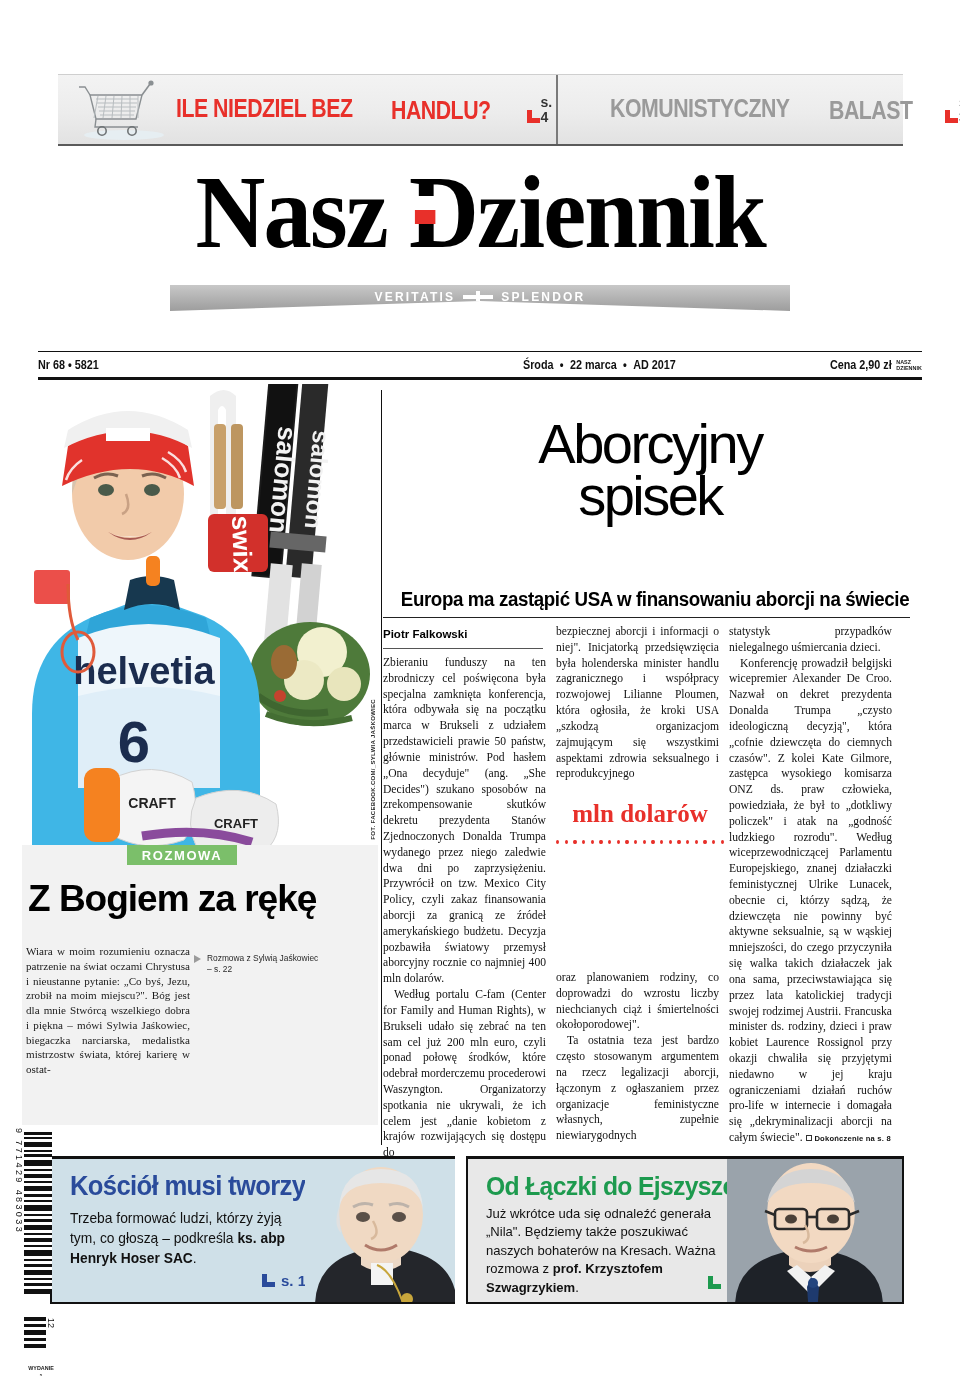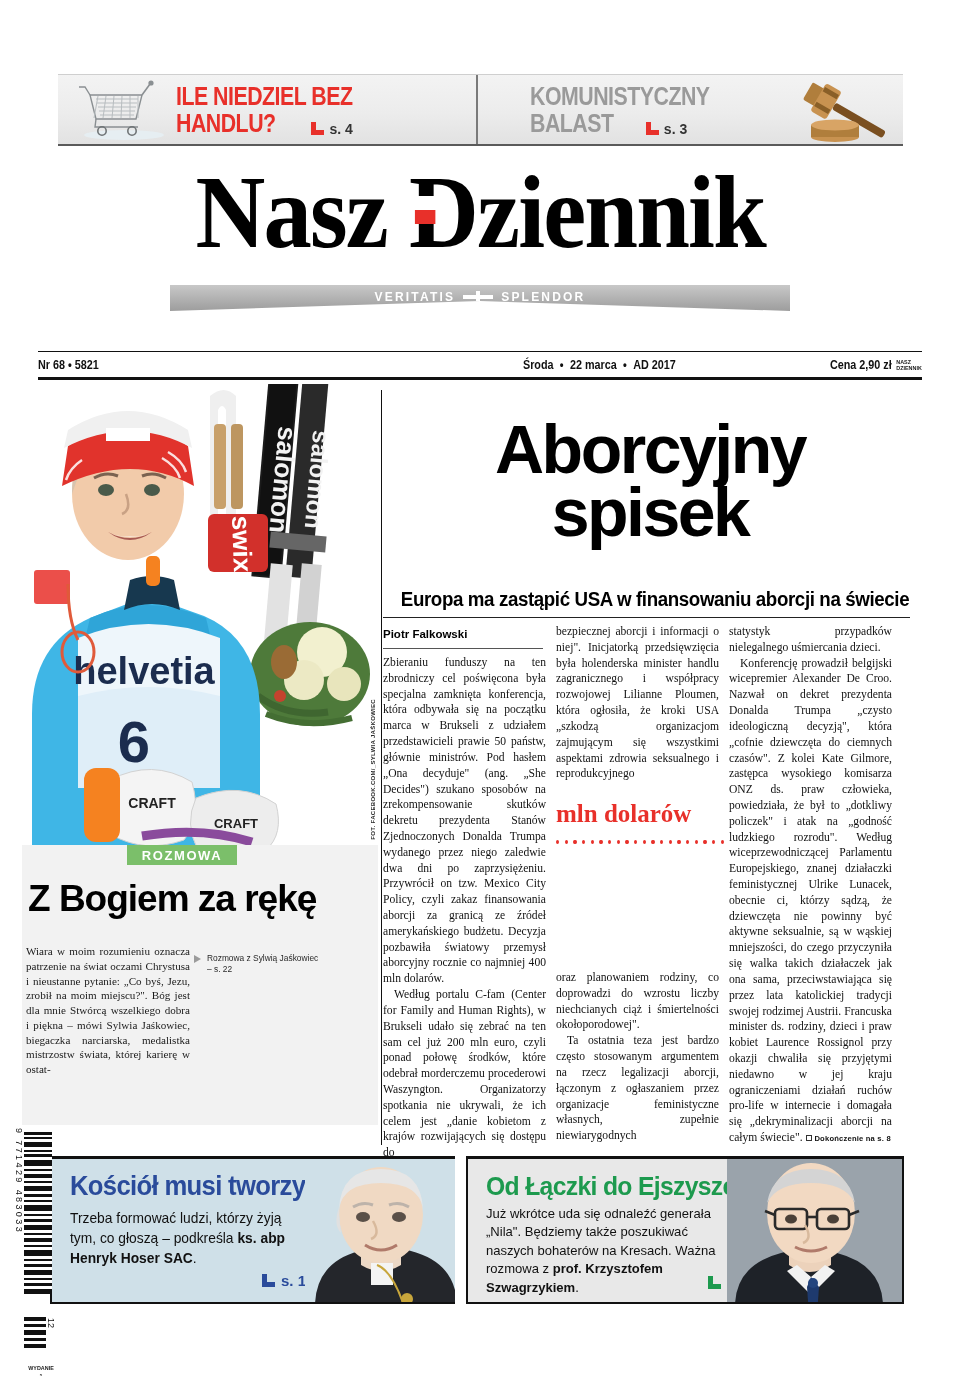--- a/index.html
+++ b/index.html
@@ -18,21 +18,21 @@
   
   .topbanner{
     position:absolute; left:58px; top:74px; width:845px; height:72px;
     background:linear-gradient(to bottom,#f3f3f3 0%, #ececec 55%, #e2e2e2 100%);
     border-top:1px solid #cfcfcf;
     border-bottom:2px solid #5a5a5a;
     display:flex; align-items:stretch;
   }
   .tb-half{ position:relative; flex:1; display:flex; align-items:center; }
   .tb-half + .tb-half{ border-left:2px solid #7a7a7a; }
-  .tb-text{ display:flex; flex-direction:column; justify-content:center; line-height:1.02; }
+  .tb-text{ display:flex; flex-direction:row; justify-content:center; line-height:1.02; }
   .tb-line{
     font-family:"Liberation Sans", sans-serif;
     font-weight:bold; font-size:26px; letter-spacing:-0.6px;
     transform:scaleX(0.82); transform-origin:left center;
     white-space:nowrap;
   }
   .tb-red .tb-line{ color:#e8302a; }
   .tb-gray .tb-line{ color:#9a9a9a; }
   .tb-pageref{
     display:inline-flex; align-items:flex-end; gap:5px;
@@ -153,21 +153,21 @@
   
   .vrule{
     position:absolute; left:381px; top:390px; width:1px; height:755px; background:#111;
   }
   .kicker{
     position:absolute; left:390px; top:400px; width:520px; text-align:center;
     color:#e8302a; font-weight:bold; font-size:13px; letter-spacing:0.2px;
   }
   .headline{
     position:absolute; left:390px; top:418px; width:520px; text-align:center;
-    font-size:68px; font-weight:bold; line-height:0.92; letter-spacing:-2.5px; color:#000;
+    font-size:56px; font-weight:normal; line-height:0.92; letter-spacing:-2.5px; color:#000;
   }
   .subhead{
     position:absolute; left:390px; top:588px; width:530px; text-align:center;
     font-size:19.5px; font-weight:600; color:#000; letter-spacing:-0.4px;
     transform:scaleX(0.96);
   }
   .hrule{
     position:absolute; left:383px; top:617px; width:527px; height:1px; background:#222;
   }
 
@@ -195,21 +195,21 @@
   
   .pull{
     position:absolute; left:556px; top:800px; width:168px; text-align:left;
   }
   .pull-num{
     font-family:"Liberation Serif", serif;
     font-size:56px; font-weight:bold; color:#e8302a; line-height:0.92; letter-spacing:-1px;
   }
   .pull-unit{
     font-family:"Liberation Serif", serif;
-    font-size:25px; font-weight:bold; color:#e8302a; line-height:1; margin-top:1px;
+    font-size:25px; font-weight:bold; color:#e8302a; line-height:1; margin-top:1px;text-align:center;
   }
   .pull-desc{
     margin-top:13px; font-family:"Liberation Sans", sans-serif;
     font-size:11px; line-height:1.42; color:#111;
   }
   .dots{
     margin-top:14px; display:flex; gap:5.5px;
   }
   .dots span{ width:4px;height:4px;background:#e8302a;border-radius:50%;display:block; }
 

